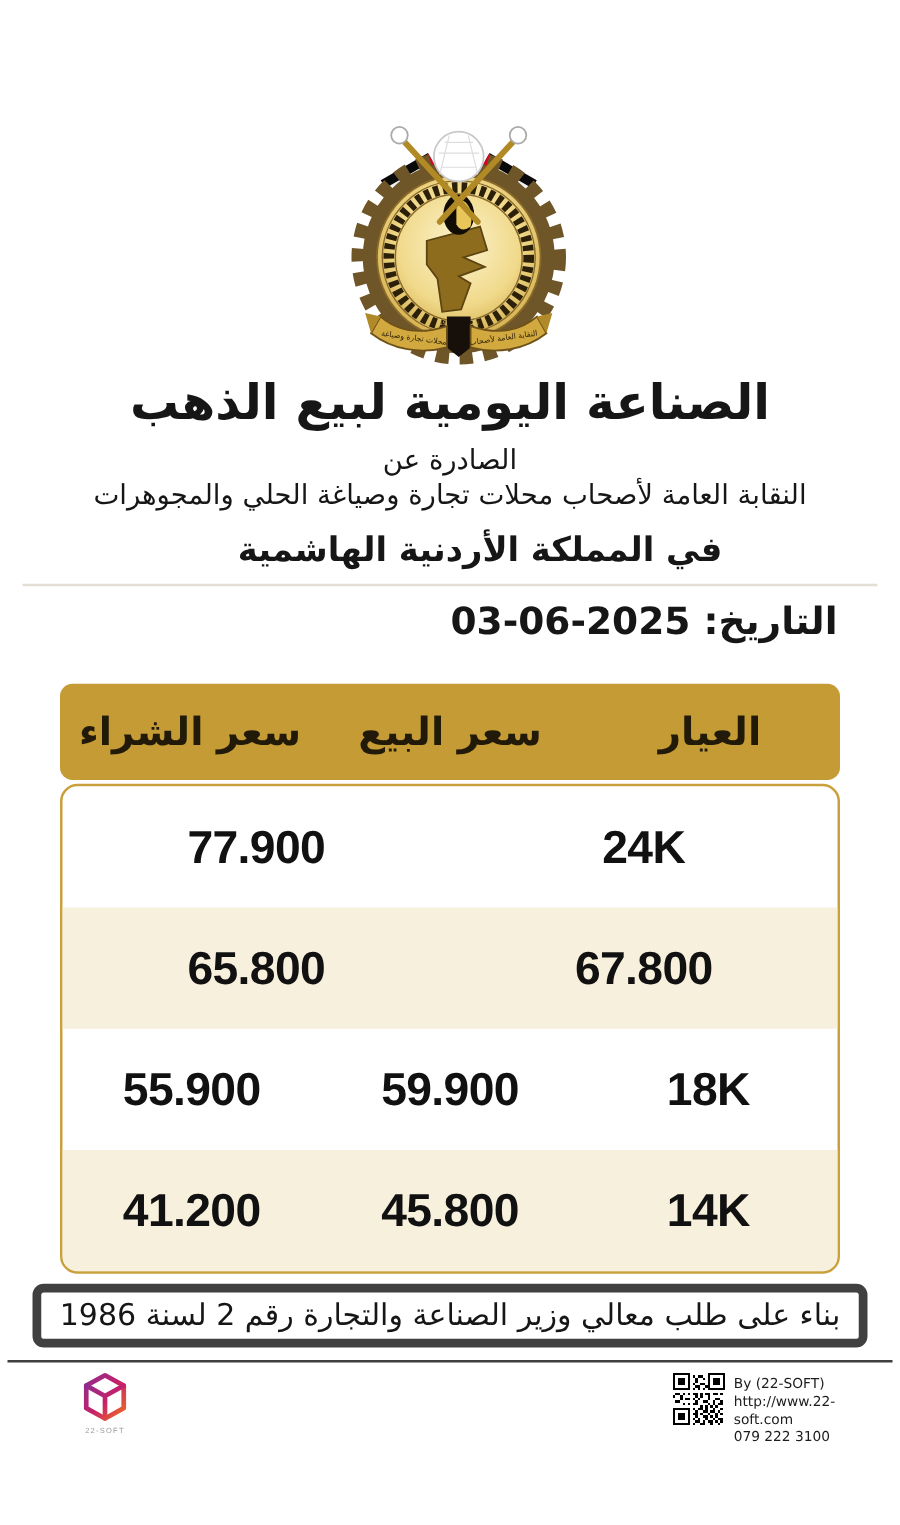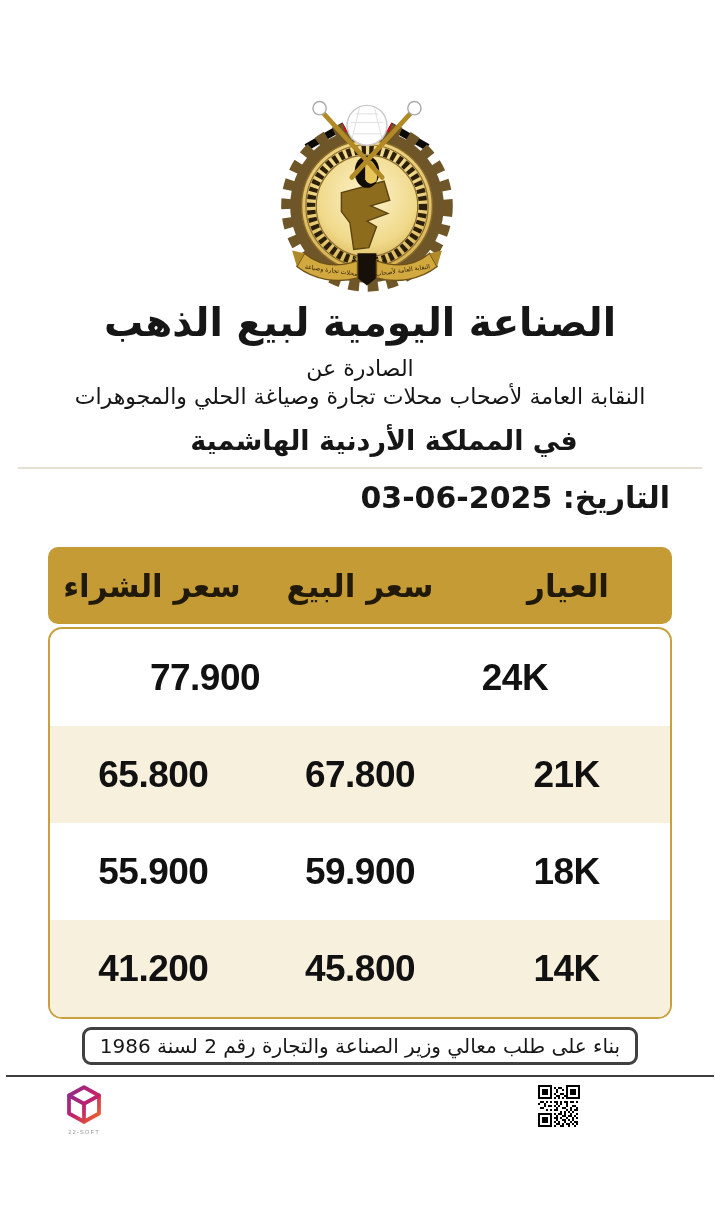--- a/index.html
+++ b/index.html
@@ -18,22 +18,22 @@
   .gtable{margin:31px 48px 0;}
   .thead{display:flex;direction:rtl;align-items:center;height:77px;border-radius:10px;
          background:#c59b35;font-size:31px;font-weight:bold;color:#221a08;}
   .tbody{margin-top:3px;border:2px solid #c9a03c;border-radius:14px;overflow:hidden;background:#fff;}
   .trow{display:flex;direction:rtl;align-items:center;height:97px;
         font-family:"Liberation Sans","DejaVu Sans",sans-serif;
         font-size:37px;font-weight:bold;letter-spacing:-0.5px;color:#111;}
   .trow:nth-child(even){background:#f7f0dd;}
   .cell{flex:1;text-align:center;}
   .note-wrap{text-align:center;margin-top:8px;}
-  .note{display:inline-block;direction:rtl;border:3px solid #404040;border-radius:9px;
-        padding:3px 15px;font-size:20px;line-height:1.3;background:#fff;}
+  .note{display:inline-block;direction:rtl;border:7px solid #404040;border-radius:9px;
+        padding:3px 15px;font-size:24px;line-height:1.3;background:#fff;}
   .sep{margin:10px 6px 0;border-top:2px solid #3f3f3f;}
   .bottom{display:flex;justify-content:space-between;align-items:flex-start;
           padding:8px 10px 0 62px;}
   .brandbox{width:44px;text-align:center;}
   .brand-caption{font-size:6px;color:#9a9a9a;letter-spacing:1px;margin-top:1px;
                  font-family:"Liberation Sans",sans-serif;}
   .credit{display:flex;gap:7px;width:172px;}
   .qr{width:42px;height:42px;flex:none;}
   .credit-text{font-size:11px;line-height:1.3;color:#1c1c1c;padding-top:2px;
                font-family:"DejaVu Sans",sans-serif;}
@@ -132,21 +132,20 @@
       <div class="cell">العيار</div>
       <div class="cell">سعر البيع</div>
       <div class="cell">سعر الشراء</div>
     </div>
     <div class="tbody">
       <div class="trow">
         <div class="cell">24K</div>
         <div class="cell">77.900</div>
       </div>
       <div class="trow">
-        <div class="cell">21K</div>
         <div class="cell">67.800</div>
         <div class="cell">65.800</div>
       </div>
       <div class="trow">
         <div class="cell">18K</div>
         <div class="cell">59.900</div>
         <div class="cell">55.900</div>
       </div>
       <div class="trow">
         <div class="cell">14K</div>
@@ -188,16 +187,21 @@
             <rect x="2" y="2" width="3" height="3"></rect>
           <rect x="14" y="0" width="7" height="7"></rect>
             <rect x="15" y="1" width="5" height="5" fill="#fff"></rect>
             <rect x="16" y="2" width="3" height="3"></rect>
           <rect x="0" y="14" width="7" height="7"></rect>
             <rect x="1" y="15" width="5" height="5" fill="#fff"></rect>
             <rect x="2" y="16" width="3" height="3"></rect>
           <path d="M8 1h1v1h-1zM10 1h2v1h-2zM9 2h1v2h-1zM12 2h1v1h-1zM8 4h1v1h-1zM11 4h2v1h-2zM9 5h2v1h-2zM13 5h1v1h-1zM8 6h1v1h-1zM10 6h1v1h-1zM12 6h1v1h-1zM1 8h2v1h-2zM4 8h1v1h-1zM6 8h1v1h-1zM8 8h2v1h-2zM11 8h1v2h-1zM13 8h2v1h-2zM16 8h2v1h-2zM19 8h1v1h-1zM0 9h1v1h-1zM3 9h1v2h-1zM9 9h1v1h-1zM14 9h1v2h-1zM5 10h1v1h-1zM6 10h1v1h-1zM8 10h1v1h-1zM10 10h1v1h-1zM17 10h2v1h-2zM1 11h2v1h-2zM9 11h1v1h-1zM12 11h2v1h-2zM16 11h1v2h-1zM19 11h1v1h-1zM4 12h1v1h-1zM6 12h1v1h-1zM8 12h2v1h-2zM14 12h1v1h-1zM18 12h2v1h-2zM11 13h1v1h-1zM13 13h1v1h-1zM15 13h1v1h-1zM17 13h1v1h-1zM8 14h1v1h-1zM10 14h2v1h-2zM13 14h1v2h-1zM16 14h1v1h-1zM19 14h1v1h-1zM9 15h1v1h-1zM12 15h1v1h-1zM15 15h2v1h-2zM18 15h1v1h-1zM8 16h2v1h-2zM11 16h1v1h-1zM14 16h1v1h-1zM17 16h1v2h-1zM19 16h1v1h-1zM9 17h1v1h-1zM12 17h2v1h-2zM15 17h1v1h-1zM8 18h1v1h-1zM10 18h1v1h-1zM13 18h1v1h-1zM16 18h1v1h-1zM18 18h2v1h-2zM9 19h2v1h-2zM12 19h1v1h-1zM14 19h2v1h-2zM17 19h1v1h-1zM19 19h1v1h-1zM8 20h1v1h-1zM11 20h2v1h-2zM15 20h1v1h-1zM18 20h1v1h-1z"></path>
         </g>
       </svg>
+      <div class="credit-text">
+        <div>By (22-SOFT)</div>
+        <div>http://www.22-soft.com</div>
+        <div>079 222 3100</div>
+      </div>
     </div>
   </div>
 
 </div>
 
 </body></html>

